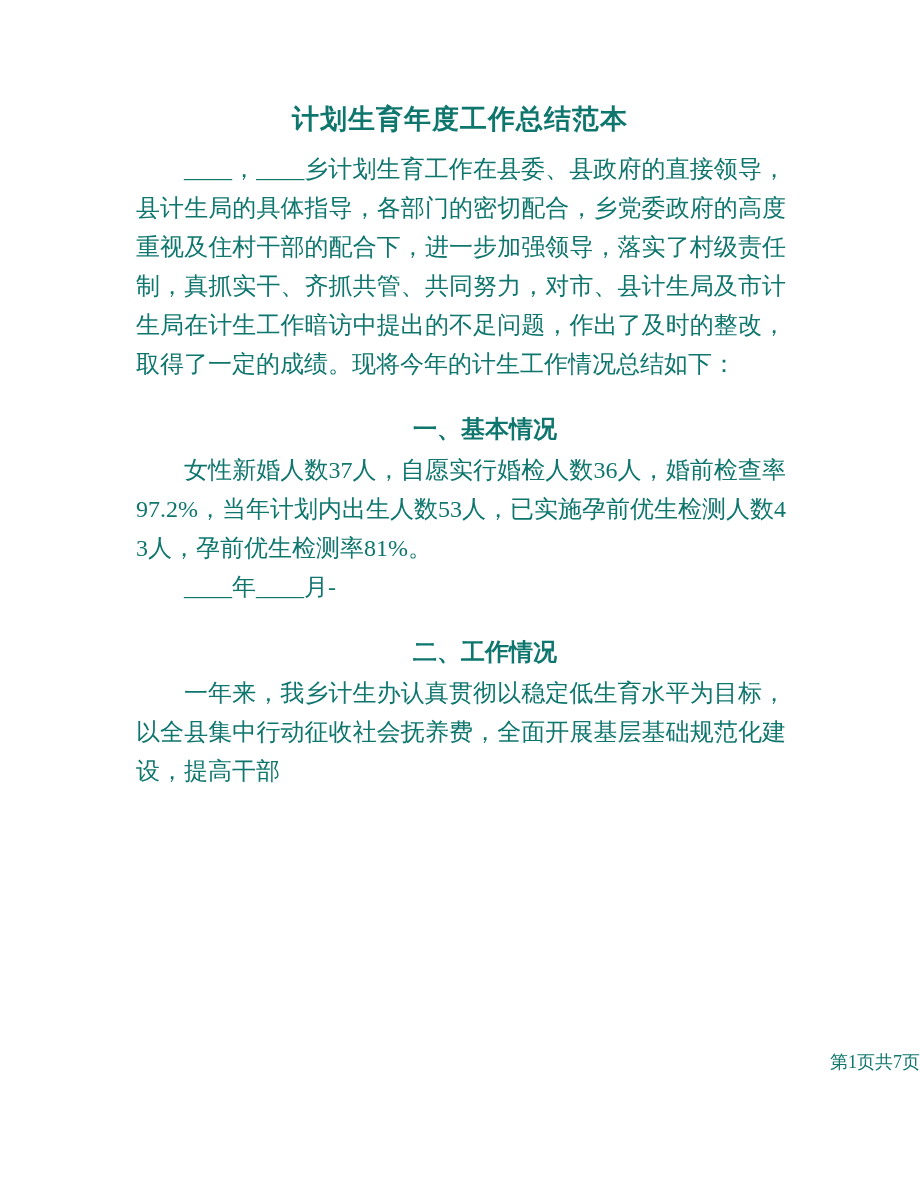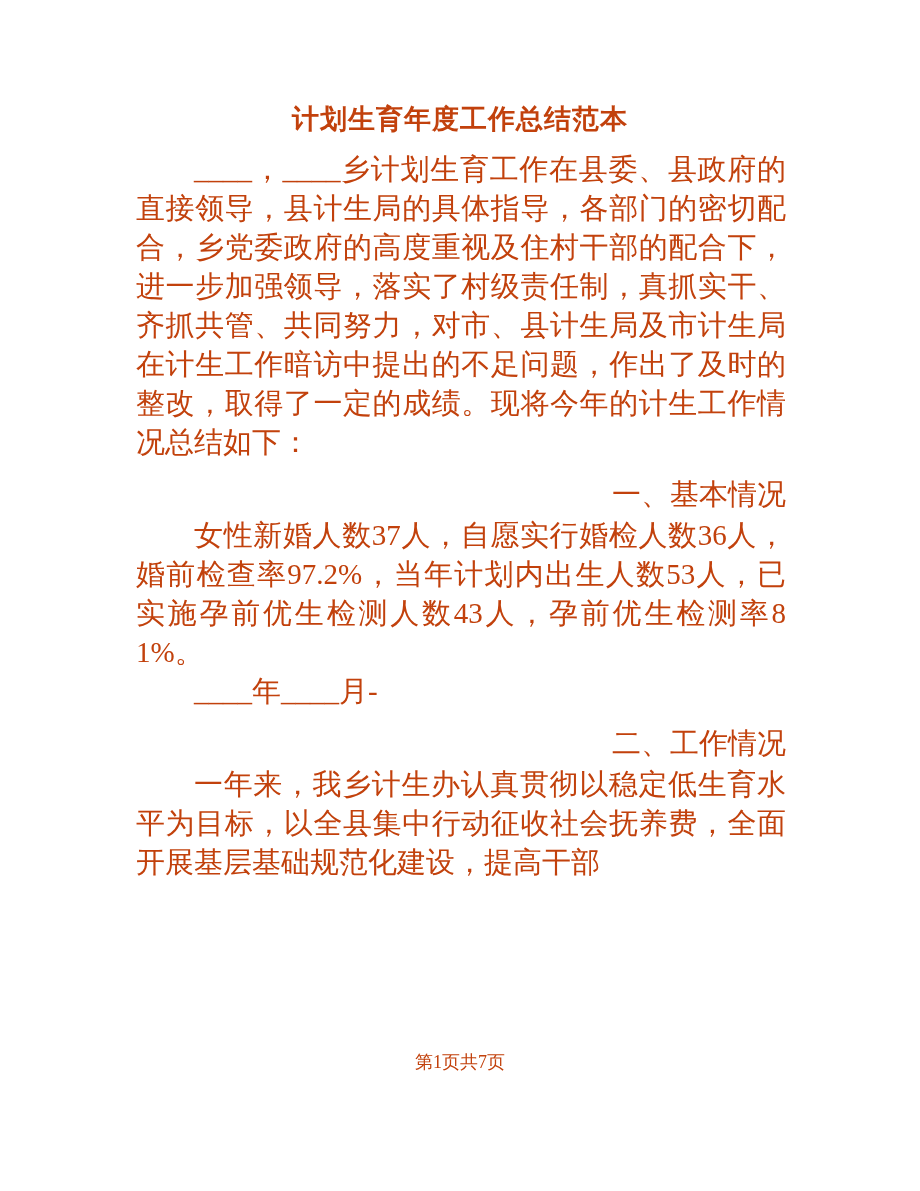--- a/index.html
+++ b/index.html
@@ -6,59 +6,59 @@
     margin: 0;
     padding: 0;
     background: #ffffff;
   }
   .page {
     position: relative;
     width: 920px;
     height: 1144px;
     margin: 0 auto;
     background: #ffffff;
-    color: #c2410c;
+    color: #0f766e;
     font-family: "Liberation Serif", "DejaVu Serif", serif;
     overflow: hidden;
   }
   .doc-title {
     padding-top: 100px;
     text-align: center;
     font-size: 27px;
     font-weight: bold;
     line-height: 38px;
     letter-spacing: 1px;
   }
   .doc-body {
     margin-left: 136px;
     width: 650px;
     margin-top: 12px;
   }
   .para {
     margin: 0;
-    font-size: 29px;
+    font-size: 24px;
     line-height: 39px;
     text-align: justify;
     word-break: break-all;
   }
   .para.indent {
     text-indent: 2em;
   }
   .para.heading {
-    font-weight: normal;
-    margin-top: 13px;
+    font-weight: bold;
+    margin-top: 26px;
     margin-bottom: 2px;
-    text-align: right;
+    text-align: center;
   }
   .doc-footer {
     position: absolute;
     left: 0;
     right: 0;
     bottom: 70px;
-    text-align: center;
+    text-align: right;
     font-size: 18px;
     line-height: 24px;
   }
 </style>
 </head>
 <body>
 
 <div class="page">
   <div class="doc-title">计划生育年度工作总结范本</div>
 

